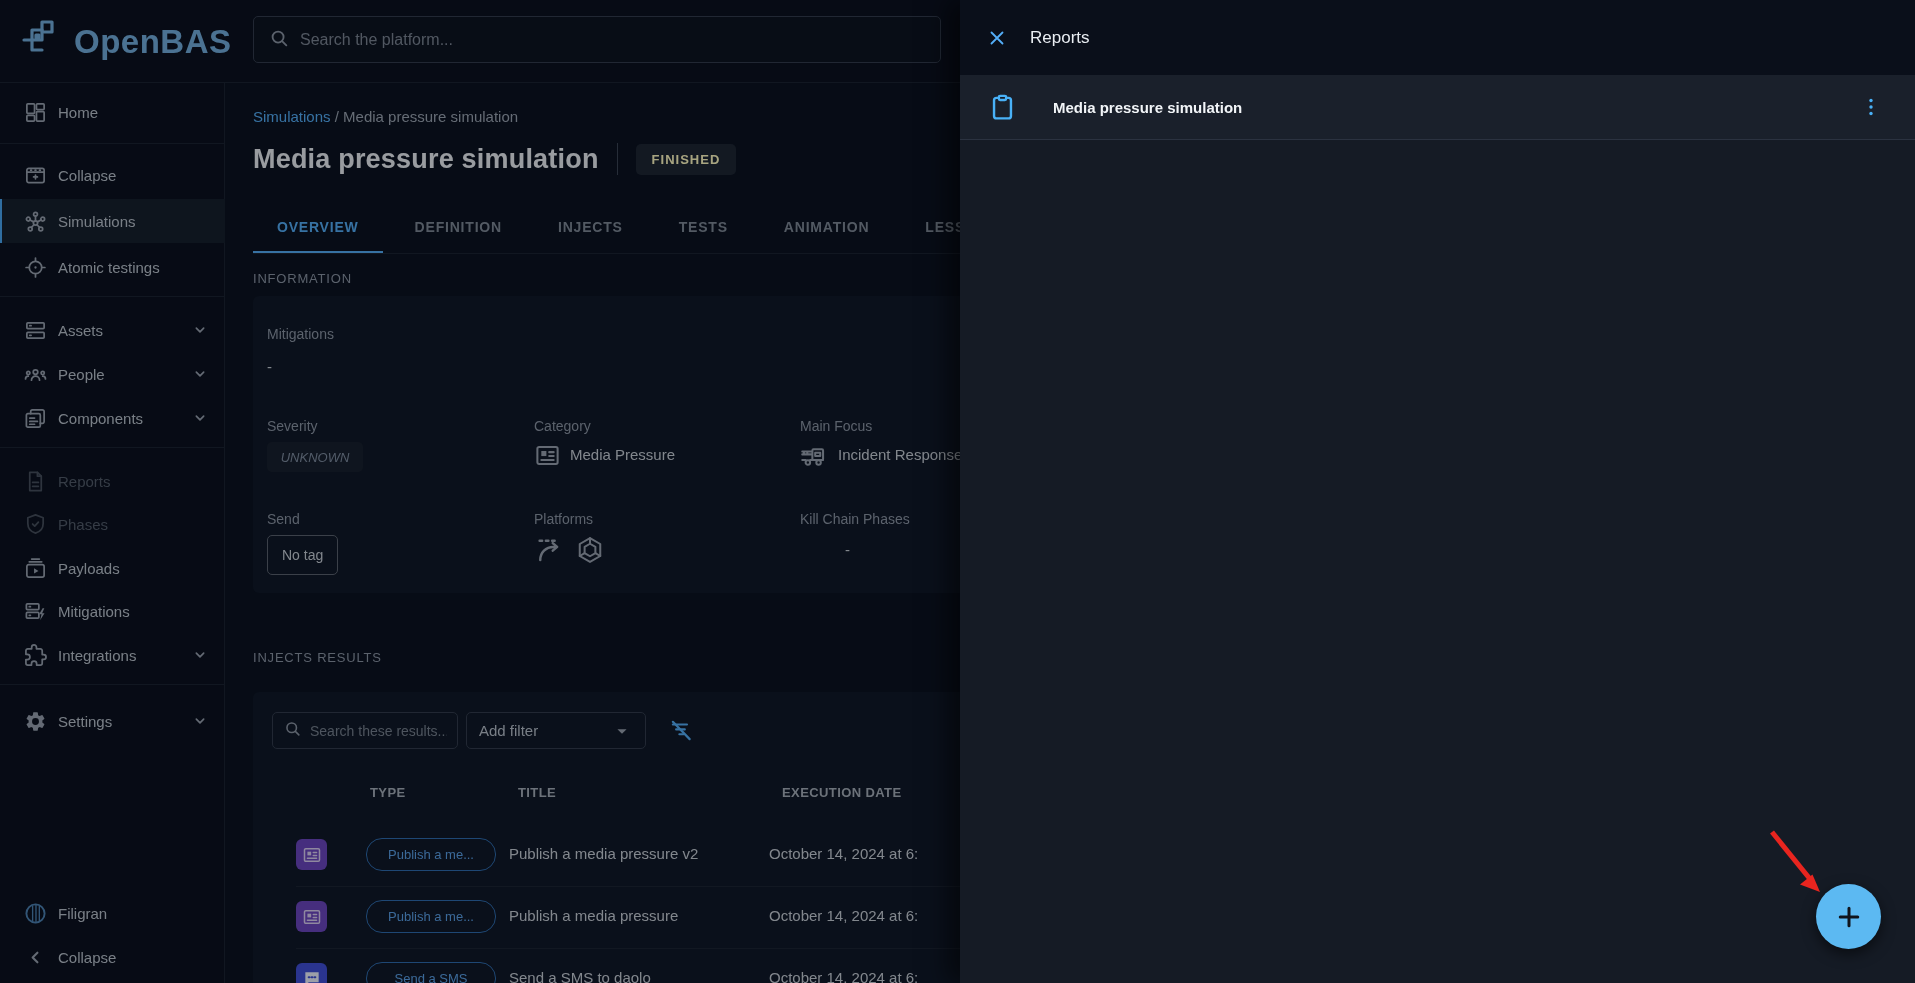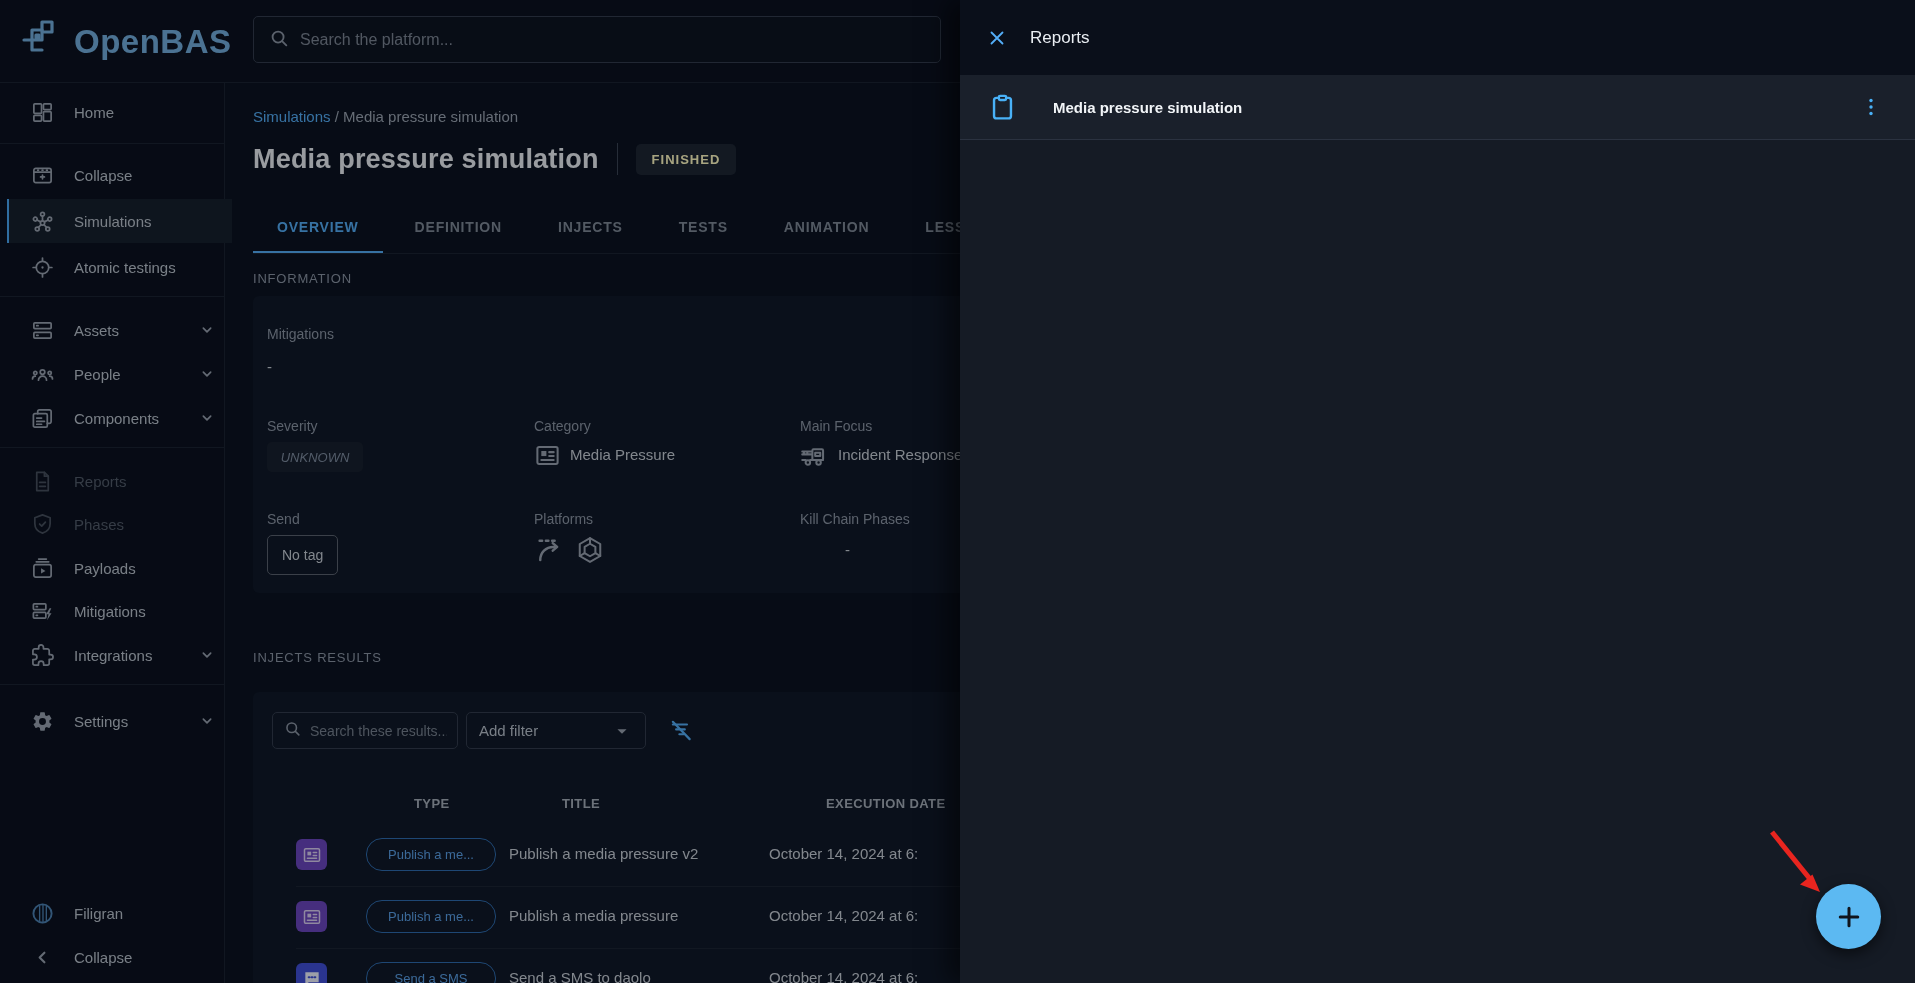--- a/index.html
+++ b/index.html
@@ -10,21 +10,21 @@
   
   .topbar { position:absolute; left:0; top:0; width:1915px; height:83px; background:#0b1220; border-bottom:1px solid #1b2433; z-index:1; }
   .logo { position:absolute; left:16px; top:16px; display:flex; align-items:center; gap:10px; }
   .logo-text { font-size:33px; font-weight:bold; color:#72aede; letter-spacing:0.5px; }
   .global-search { position:absolute; left:253px; top:16px; width:688px; height:47px; background:#0d1422; border:1px solid #323c4e; border-radius:5px; display:flex; align-items:center; padding:0 14px; gap:10px; }
   .global-search input { flex:1; background:transparent; border:0; outline:none; color:#cfd6df; font-size:16px; font-family:"Liberation Sans",sans-serif; }
   .global-search input::placeholder { color:#7b8594; }
 
   
   .sidebar { position:absolute; left:0; top:83px; width:225px; height:900px; background:#0b1220; border-right:1px solid #1b2433; z-index:1; }
-  .nav-item { position:absolute; left:7px; width:225px; height:44px; display:flex; align-items:center; gap:20px; padding-left:24px; color:#b8c1cc; font-size:15px; cursor:pointer; }
+  .nav-item { position:absolute; left:0; width:225px; height:44px; display:flex; align-items:center; gap:11px; padding-left:24px; color:#b8c1cc; font-size:15px; cursor:pointer; }
   .nav-item .ni-icon { width:23px; height:23px; color:#98a2b0; flex:0 0 auto; }
   .nav-item .chev { position:absolute; right:14px; top:11px; width:22px; height:22px; color:#98a2b0; }
   .nav-item.selected { background:#16202e; border-left:2px solid #4aa8f5; padding-left:22px; }
   .nav-item.disabled { color:#525c6b; }
   .nav-item.disabled .ni-icon { color:#47505e; }
   .nav-divider { position:absolute; left:0; width:225px; height:1px; background:#1b2433; }
 
   
   .content { position:absolute; left:225px; top:83px; width:1690px; height:900px; }
   .breadcrumb { position:absolute; left:28px; top:25px; font-size:15px; color:#9aa4b2; }
@@ -48,21 +48,21 @@
   .fv-icon { position:absolute; width:27px; height:27px; color:#98a2b0; }
 
   .results-search { position:absolute; left:19px; top:20px; width:186px; height:37px; border:1px solid #323c4e; border-radius:5px; display:flex; align-items:center; gap:8px; padding:0 10px; background:transparent; }
   .results-search input { flex:1; min-width:0; background:transparent; border:0; outline:none; color:#cfd6df; font-size:14px; font-family:"Liberation Sans",sans-serif; }
   .results-search input::placeholder { color:#76808f; }
   .filter-select { position:absolute; left:213px; top:20px; width:180px; height:37px; border:1px solid #323c4e; border-radius:5px; display:flex; align-items:center; padding:0 12px; color:#b7c0cc; font-size:15px; cursor:pointer; }
   .filter-select .caret { margin-left:auto; width:22px; height:22px; color:#98a2b0; }
   .filter-off-btn { position:absolute; left:415px; top:26px; width:26px; height:26px; color:#54aef8; cursor:pointer; background:none; border:0; }
 
   .thead { position:absolute; top:93px; left:0; width:100%; font-size:13px; font-weight:bold; color:#a5aeba; letter-spacing:0.4px; }
-  .thead span { position:absolute; top:11px;margin-left:44px; }
+  .thead span { position:absolute; top:0; }
   .trow { position:absolute; left:0; width:1180px; height:62px; }
   .trow .type-icon { position:absolute; left:43px; top:15px; width:31px; height:31px; border-radius:6px; display:flex; align-items:center; justify-content:center; }
   .type-icon.media { background:#6b46c0; color:#d9cff1; }
   .type-icon.sms { background:#4150d8; color:#eef1ff; }
   .type-icon svg { width:20px; height:20px; }
   .trow .type-chip { position:absolute; left:113px; top:14px; width:130px; height:33px; border:1px solid #2e6cb0; border-radius:16px; display:flex; align-items:center; justify-content:center; font-size:13px; color:#5aa0e8; white-space:nowrap; overflow:hidden; }
   .trow .row-title { position:absolute; left:256px; top:21px; font-size:15px; color:#c6cdd7; white-space:nowrap; }
   .trow .row-date { position:absolute; left:516px; top:21px; font-size:15px; color:#c6cdd7; white-space:nowrap; }
   .row-divider { position:absolute; left:43px; width:1100px; height:1px; background:#1c2534; }
 

